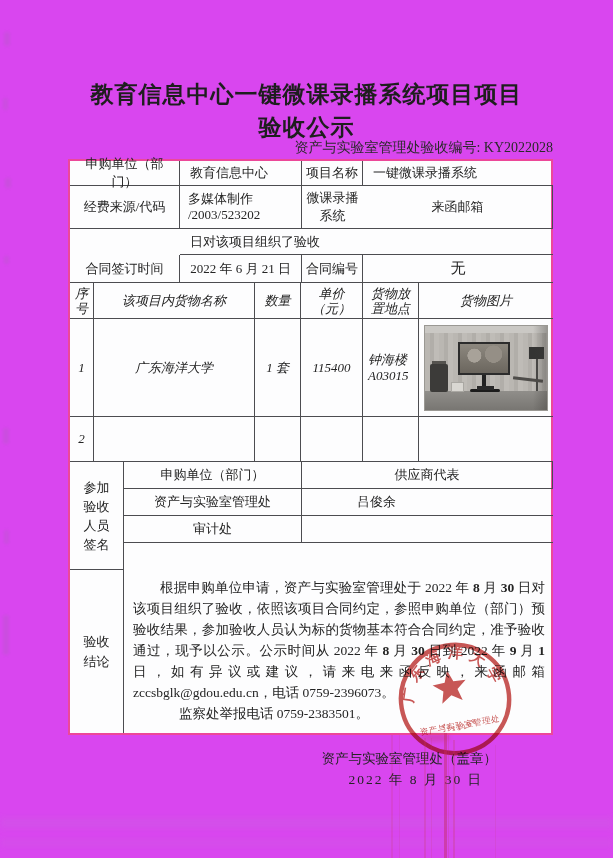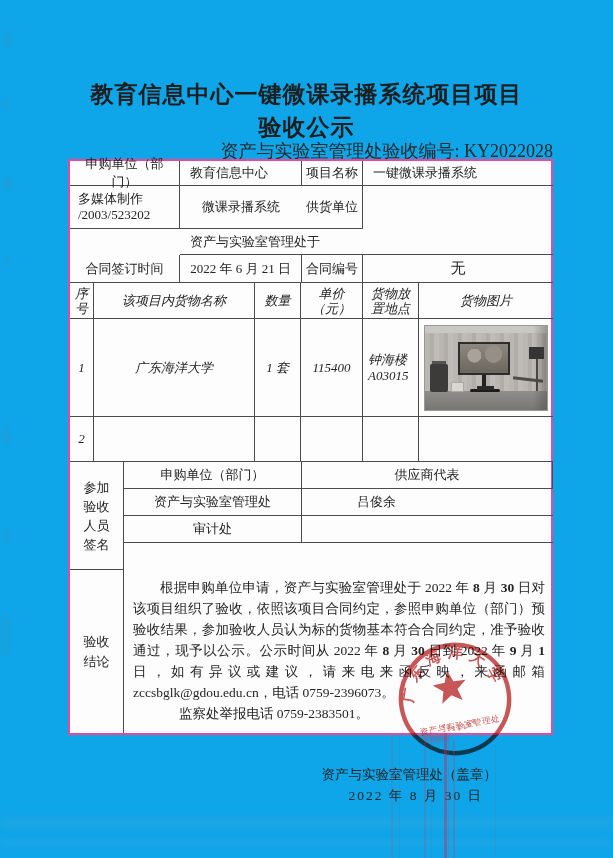--- a/index.html
+++ b/index.html
@@ -1,27 +1,27 @@
 <!DOCTYPE html>
 <html><head>
 <meta charset="utf-8">
 <style>
   html,body{margin:0;padding:0;}
   body{width:613px;height:858px;overflow:hidden;background:#e9e9ec;}
-  .page{position:relative;width:613px;height:858px;background:#0ea5e9;font-family:"Liberation Serif","DejaVu Serif",serif;color:#262626;overflow:hidden;}
+  .page{position:relative;width:613px;height:858px;background:#d946ef;font-family:"Liberation Serif","DejaVu Serif",serif;color:#262626;overflow:hidden;}
   
   .speck{position:absolute;background:rgba(120,126,138,.14);filter:blur(1.5px);border-radius:2px;}
   .band{position:absolute;left:0;width:613px;background:rgba(170,175,188,.10);filter:blur(3px);}
   .drip{position:absolute;}
 
   
   .title{position:absolute;left:0;top:78px;width:613px;text-align:center;
          font-family:"Liberation Sans","DejaVu Sans",sans-serif;font-weight:bold;
          font-size:23px;line-height:33px;letter-spacing:1px;color:#1e1e1e;}
-  .refline{position:absolute;top:139px;left:0;width:553px;text-align:right;font-size:18px;color:#2a2a2a;}
+  .refline{position:absolute;top:139px;left:0;width:553px;text-align:right;font-size:14px;color:#2a2a2a;}
 
   
   .tbl{position:absolute;left:68px;top:159px;width:485px;border:2px solid #ec4899;box-sizing:border-box;background:#fdfdfe;}
   .grid{display:grid;}
   .cell{box-sizing:border-box;border-right:1.4px solid #4c4c50;border-bottom:1.4px solid #4c4c50;
         font-size:13px;display:flex;align-items:center;justify-content:center;text-align:center;
         padding:1px 4px;color:#242424;}
   .cell.lc{border-right:none;}
   .cell.lr{border-bottom:none;}
   .left{justify-content:flex-start;text-align:left;}
@@ -36,21 +36,21 @@
   .vlabel{grid-row:1 / 5;flex-direction:column;line-height:19px;justify-content:center;}
   .namecell{justify-content:flex-start;text-align:left;padding-left:55px;white-space:pre;}
   .secD{grid-template-columns:54px 431px;grid-template-rows:163px;}
   .conc-label{flex-direction:column;line-height:20px;}
   .conc-body{display:block;text-align:left;padding:7px 10px 0 9px;font-size:13.5px;line-height:21px;}
   .conc-body p{margin:0;}
   .p-main{text-indent:2em;text-align:justify;}
   .p-report{text-indent:3.4em;}
   .seg{white-space:pre-wrap;}
   .bold{font-weight:bold;}
-  .signoff{margin-top:40px;text-align:right;}
+  .signoff{margin-top:24px;text-align:right;}
   .signoff .org{padding-right:48px;}
   .signoff .date{padding-right:62px;letter-spacing:2px;}
 
   
   .photo{position:relative;width:122px;height:84px;background:
          repeating-linear-gradient(90deg,#bab7b2 0 5px,#b1aea9 5px 9px,#bfbcb7 9px 14px);
          outline:1px solid #9a9893;overflow:hidden;}
   .ph-ceiling{position:absolute;left:0;top:0;width:100%;height:7px;background:#cac8c4;}
   .ph-floor{position:absolute;left:0;bottom:0;width:100%;height:19px;background:linear-gradient(#908e8a,#787672);}
   .ph-tv{position:absolute;left:33px;top:16px;width:52px;height:33px;background:#2c2c2c;padding:2px;box-sizing:border-box;}
@@ -93,28 +93,29 @@
   <div class="refline">资产与实验室管理处验收编号: KY2022028</div>
 
   <div class="tbl">
 
     <div class="grid secA">
       <div class="cell">申购单位（部门）</div>
       <div class="cell left pl10">教育信息中心</div>
       <div class="cell">项目名称</div>
       <div class="cell left pl10 lc">一键微课录播系统</div>
 
+      <div class="cell">经费来源/代码</div>
       <div class="cell two-line pl8">
         <span>多媒体制作</span>
         <span>/2003/523202</span>
       </div>
       <div class="cell lc">微课录播系统</div>
 
-      <div class="cell">供货单位</div>
-      <div class="cell left pl10 span3 lc">资产与实验室管理处于</div>
+      <div class="cell">来函邮箱</div>
+      <div class="cell left pl10 span3 lc">日对该项目组织了验收</div>
 
       <div class="cell">合同签订时间</div>
       <div class="cell">2022 年 6 月 21 日</div>
       <div class="cell">合同编号</div>
       <div class="cell lc" style="font-size:15px;">无</div>
     </div>
 
     <div class="grid secB">
       <div class="cell hdr">序号</div>
       <div class="cell hdr">该项目内货物名称</div>

